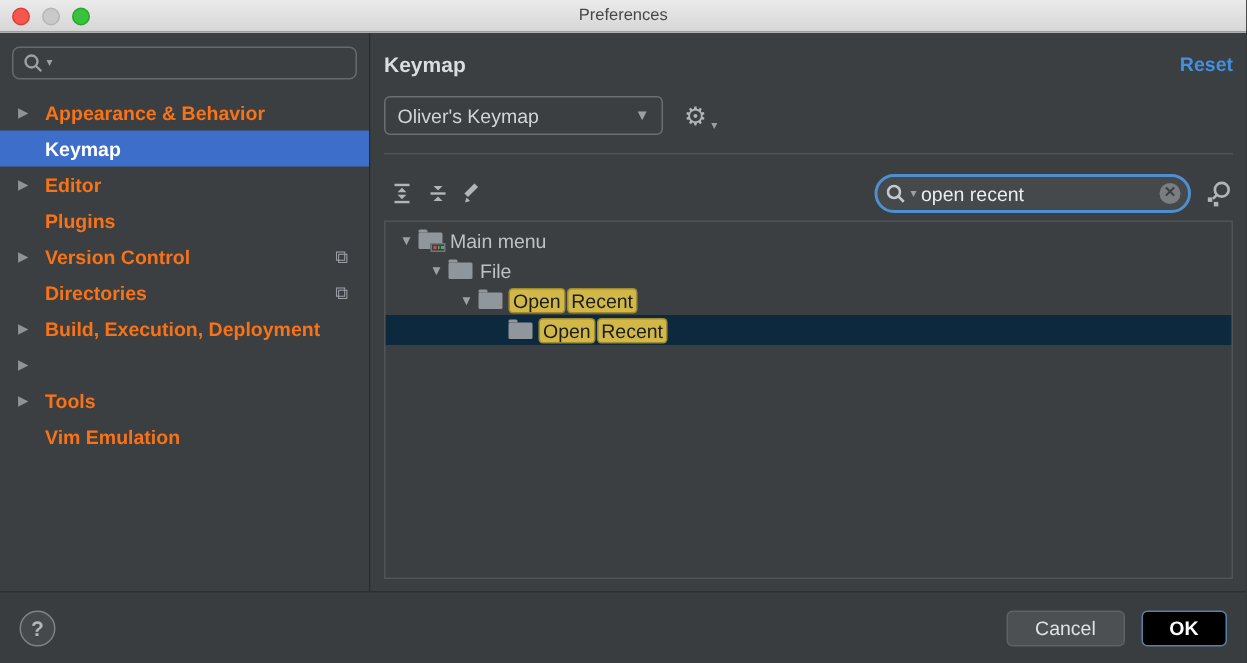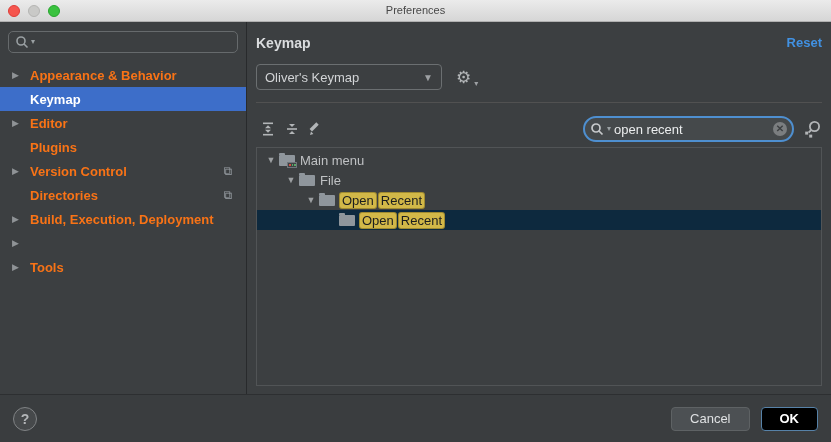--- a/index.html
+++ b/index.html
@@ -137,20 +137,24 @@
             <span class="arrow">▶</span>
             <span class="lbl">Build, Execution, Deployment</span>
           </div>
           <div class="side-item">
             <span class="arrow">▶</span>
           </div>
           <div class="side-item">
             <span class="arrow">▶</span>
             <span class="lbl">Tools</span>
           </div>
+          <div class="side-item">
+            <span class="arrow"></span>
+            <span class="lbl">Vim Emulation</span>
+          </div>
         </div>
     </aside>
 
     <section class="main">
       <div class="header-row">
         <h1>Keymap</h1>
         <a class="reset-link">Reset</a>
       </div>
 
       <div class="keymap-row">

